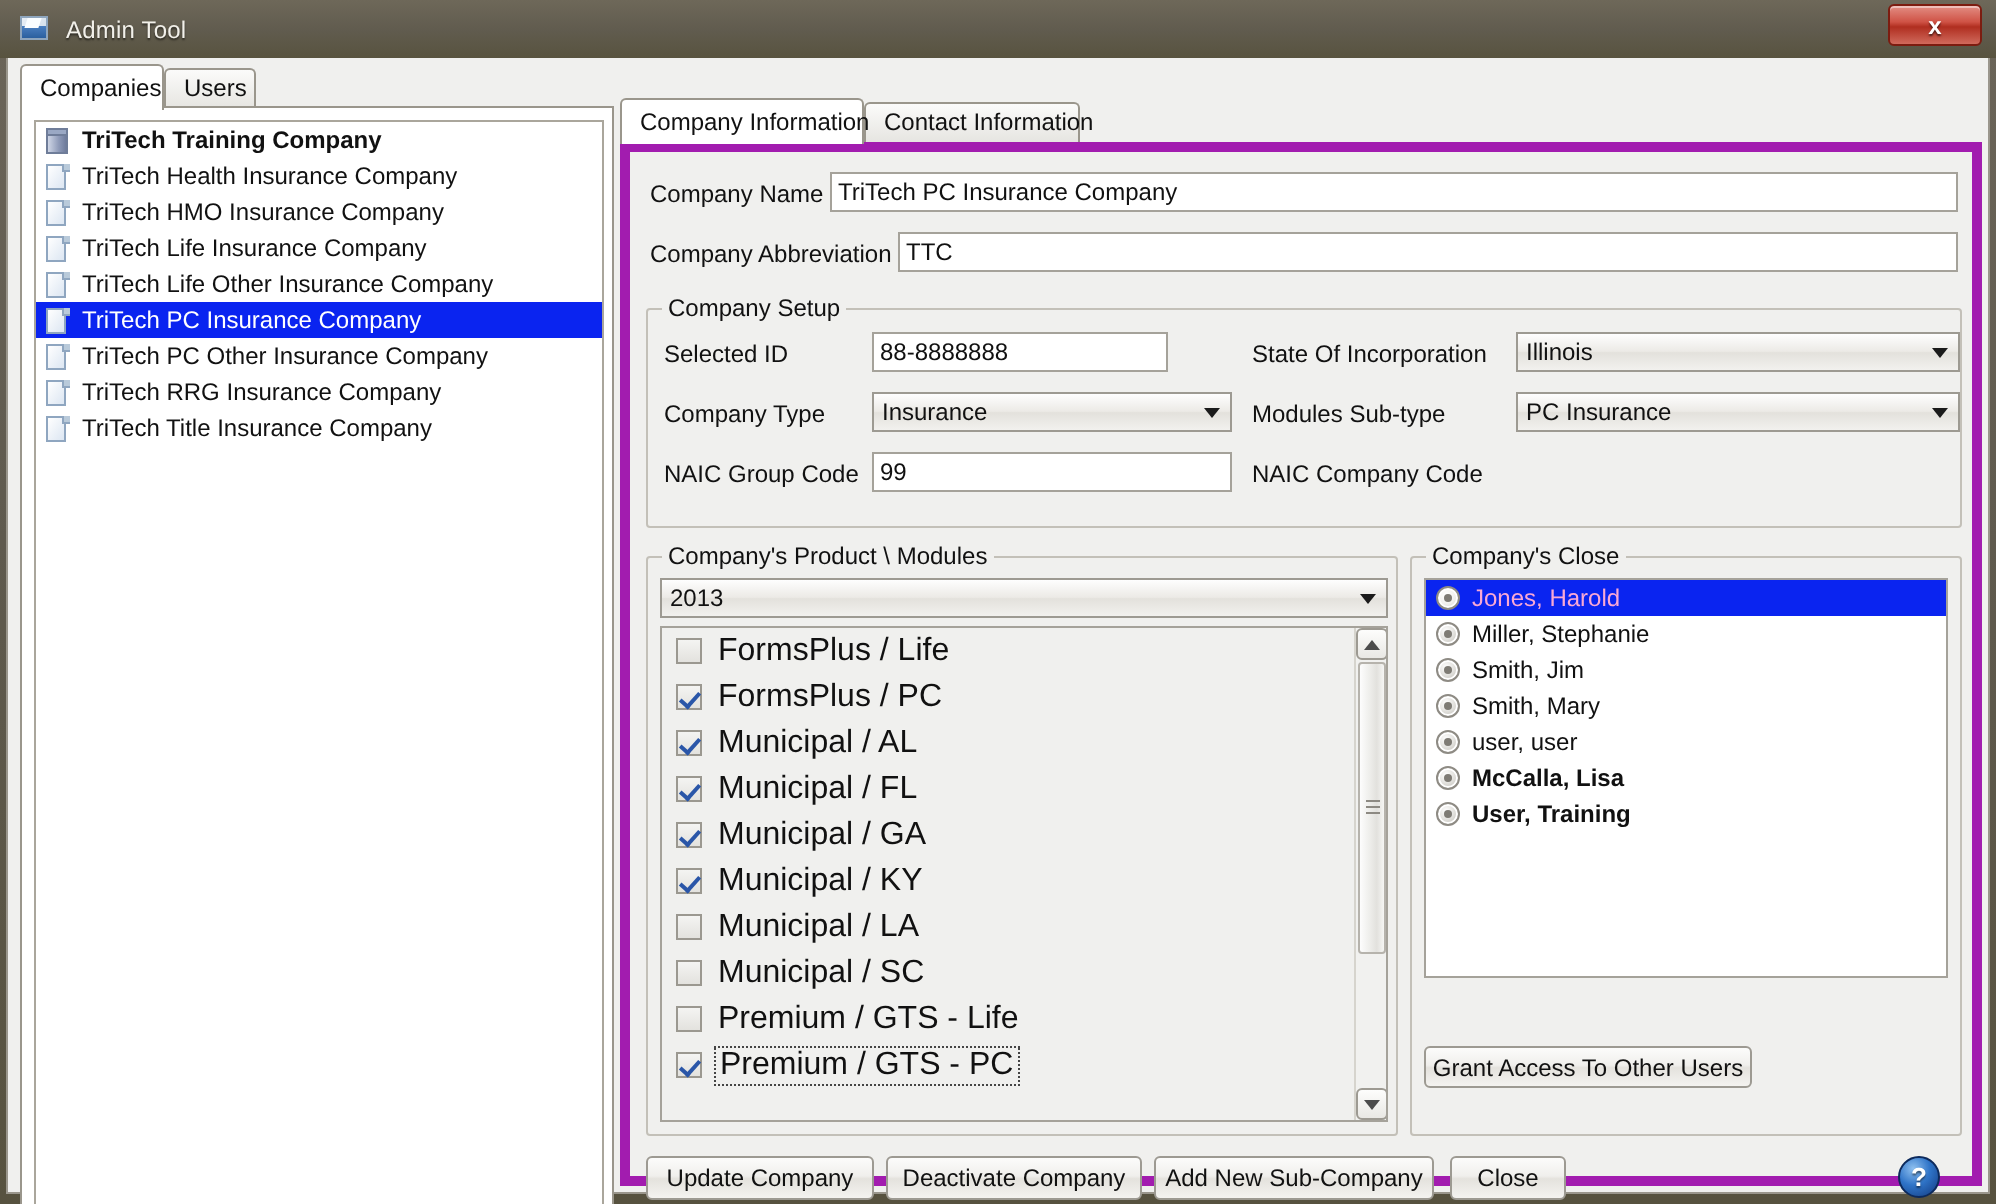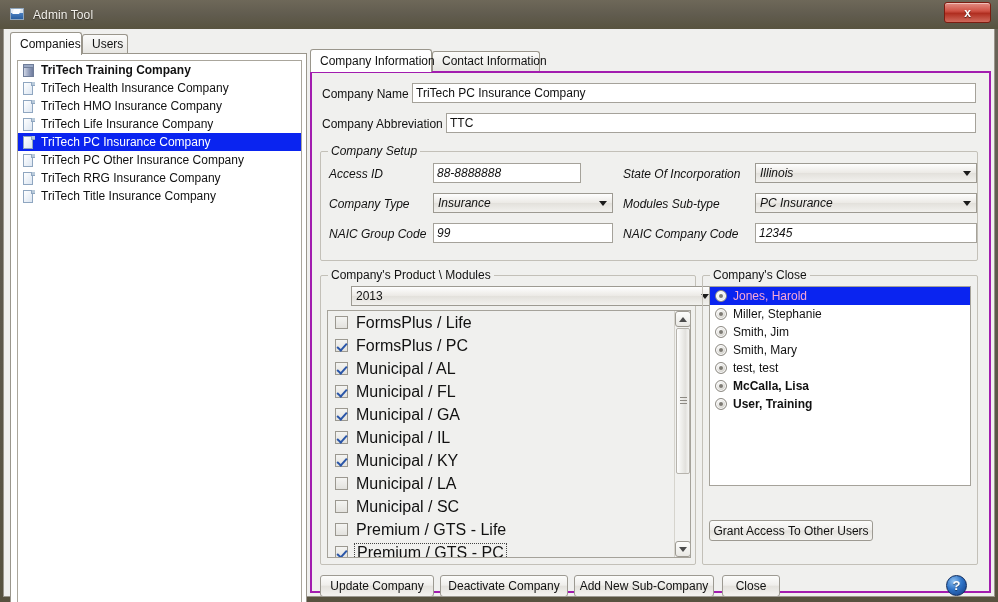--- a/index.html
+++ b/index.html
@@ -203,21 +203,21 @@
   }
   .subtab.active {
     top: 0; height: 23px; line-height: 22px;
     background: #ffffff; z-index: 3;
   }
   .tabbody {
     position: absolute;
     left: 0; top: 22px;
     width: 681px; height: 522px;
     background: #f0f0ee;
-    border: 2px solid #a21caf;
+    border: 5px solid #a21caf;
   }
 
   .field-label {
     position: absolute;
     font-size: 12px;
     color: #111;
     white-space: nowrap;
   }
   .textbox {
     position: absolute;
@@ -456,20 +456,27 @@
             </span>
           <span>TriTech HMO Insurance Company</span>
         </div>
         <div class="company-row">
           <span class="ico-folder">
               <span class="pg"></span>
               <span class="fold"></span>
             </span>
           <span>TriTech Life Insurance Company</span>
         </div>
+        <div class="company-row">
+          <span class="ico-folder">
+              <span class="pg"></span>
+              <span class="fold"></span>
+            </span>
+          <span>TriTech Life Other Insurance Company</span>
+        </div>
         <div class="company-row selected">
           <span class="ico-folder">
               <span class="pg"></span>
               <span class="fold"></span>
             </span>
           <span>TriTech PC Insurance Company</span>
         </div>
         <div class="company-row">
           <span class="ico-folder">
               <span class="pg"></span>
@@ -502,24 +509,24 @@
       </div>
 
       <div class="tabbody">
 
         <div class="field-label" style="left:10px;top:14px;">Company Name</div>
         <div class="textbox" style="left:100px;top:10px;width:564px;height:20px;">TriTech PC Insurance Company</div>
 
         <div class="field-label" style="left:10px;top:44px;">Company Abbreviation</div>
         <div class="textbox" style="left:134px;top:40px;width:530px;height:20px;">TTC</div>
 
-        <div class="groupbox" style="left:8px;top:78px;width:658px;height:110px;font-style:italic;">
+        <div class="groupbox" style="left:8px;top:78px;width:658px;height:110px;">
           <span class="gb-title">Company Setup</span>
 
-          <div class="field-label" style="left:8px;top:15px;">Access ID</div>
+          <div class="field-label" style="left:8px;top:15px;">Selected ID</div>
           <div class="textbox" style="left:112px;top:11px;width:148px;height:20px;">88-8888888</div>
 
           <div class="field-label" style="left:302px;top:15px;">State Of Incorporation</div>
           <div class="combo" style="left:434px;top:11px;width:222px;height:20px;">
             <span>Illinois</span>
             <span class="arr"></span>
           </div>
 
           <div class="field-label" style="left:8px;top:45px;">Company Type</div>
           <div class="combo" style="left:112px;top:41px;width:180px;height:20px;">
@@ -530,27 +537,26 @@
           <div class="field-label" style="left:302px;top:45px;">Modules Sub-type</div>
           <div class="combo" style="left:434px;top:41px;width:222px;height:20px;">
             <span>PC Insurance</span>
             <span class="arr"></span>
           </div>
 
           <div class="field-label" style="left:8px;top:75px;">NAIC Group Code</div>
           <div class="textbox" style="left:112px;top:71px;width:180px;height:20px;">99</div>
 
           <div class="field-label" style="left:302px;top:75px;">NAIC Company Code</div>
-          <div class="textbox" style="left:434px;top:71px;width:222px;height:20px;">12345</div>
         </div>
 
         <div class="groupbox" style="left:8px;top:202px;width:376px;height:290px;">
           <span class="gb-title">Company's Product \ Modules</span>
 
-          <div class="combo" style="left:6px;top:10px;width:364px;height:20px;margin-left:24px;">
+          <div class="combo" style="left:6px;top:10px;width:364px;height:20px;">
             <span>2013</span>
             <span class="arr"></span>
           </div>
 
           <div class="checklist" style="left:6px;top:34px;width:364px;height:248px;">
             <div class="chk-row">
               <span class="cbox"></span>
               <span>FormsPlus / Life</span>
             </div>
             <div class="chk-row">
@@ -561,24 +567,20 @@
               <span class="cbox on"></span>
               <span>Municipal / AL</span>
             </div>
             <div class="chk-row">
               <span class="cbox on"></span>
               <span>Municipal / FL</span>
             </div>
             <div class="chk-row">
               <span class="cbox on"></span>
               <span>Municipal / GA</span>
-            </div>
-            <div class="chk-row">
-              <span class="cbox on"></span>
-              <span>Municipal / IL</span>
             </div>
             <div class="chk-row">
               <span class="cbox on"></span>
               <span>Municipal / KY</span>
             </div>
             <div class="chk-row">
               <span class="cbox"></span>
               <span>Municipal / LA</span>
             </div>
             <div class="chk-row">
@@ -642,21 +644,21 @@
                   <span class="ring"></span>
                   <span class="hole"></span>
                 </span>
               <span>Smith, Mary</span>
             </div>
             <div class="user-row">
               <span class="ico-gear">
                   <span class="ring"></span>
                   <span class="hole"></span>
                 </span>
-              <span>test, test</span>
+              <span>user, user</span>
             </div>
             <div class="user-row bold">
               <span class="ico-gear">
                   <span class="ring"></span>
                   <span class="hole"></span>
                 </span>
               <span>McCalla, Lisa</span>
             </div>
             <div class="user-row bold">
               <span class="ico-gear">

